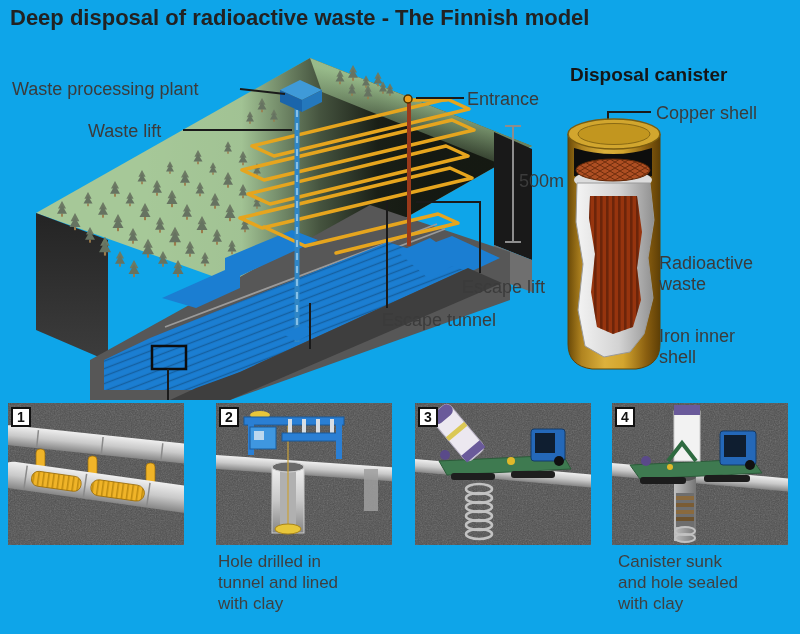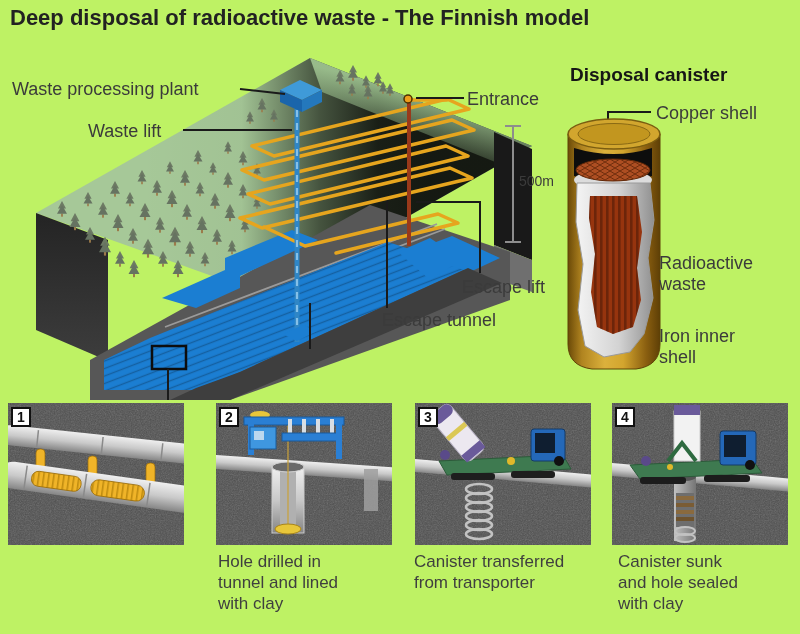--- a/index.html
+++ b/index.html
@@ -1,22 +1,22 @@
 <!DOCTYPE html>
 <html><head>
 <meta charset="utf-8">
 <style>
   html,body{margin:0;padding:0;background:#fff;}
-  #page{position:relative;width:800px;height:634px;background:#bef264;overflow:hidden;
+  #page{position:relative;width:800px;height:634px;background:#0ea5e9;overflow:hidden;
         font-family:"Liberation Sans","DejaVu Sans",sans-serif;}
   .title{position:absolute;left:10px;top:5px;font-size:22px;font-weight:bold;color:#222;white-space:nowrap;}
   .lbl{position:absolute;font-size:18px;color:#3b3b3b;white-space:nowrap;line-height:21px;}
   .lbl.multi{white-space:pre-line;}
   .lbl.bold{font-weight:bold;color:#161616;font-size:19px;}
-  .lbl.depth{font-size:14px;}
+  .lbl.depth{font-size:18px;}
   svg{position:absolute;display:block;}
   .scene{left:0;top:0;}
   .panel{top:403px;}
   .badge{position:absolute;top:407px;width:20px;height:20px;background:#fff;border:2px solid #111;
          display:flex;align-items:center;justify-content:center;font-size:14px;font-weight:bold;color:#111;box-sizing:border-box;}
   .caption{position:absolute;top:551px;font-size:17px;line-height:21px;color:#3f3f3f;white-space:pre-line;}
 </style>
 </head>
 <body>
 
@@ -365,19 +365,17 @@
   </svg>
 
   <div class="badge" style="left:11px">1</div>
   <div class="badge" style="left:219px">2</div>
   <div class="badge" style="left:418px">3</div>
   <div class="badge" style="left:615px">4</div>
 
   <div class="caption" style="left:218px">Hole drilled in
 tunnel and lined
 with clay</div>
-  <div class="caption" style="left:414px">Canister transferred
-from transporter</div>
   <div class="caption" style="left:618px">Canister sunk
 and hole sealed
 with clay</div>
 
 </div>
 
 </body></html>

